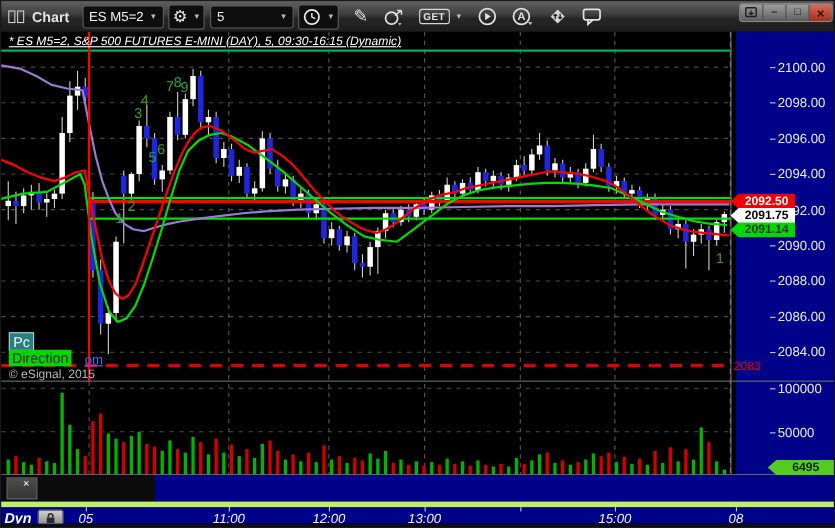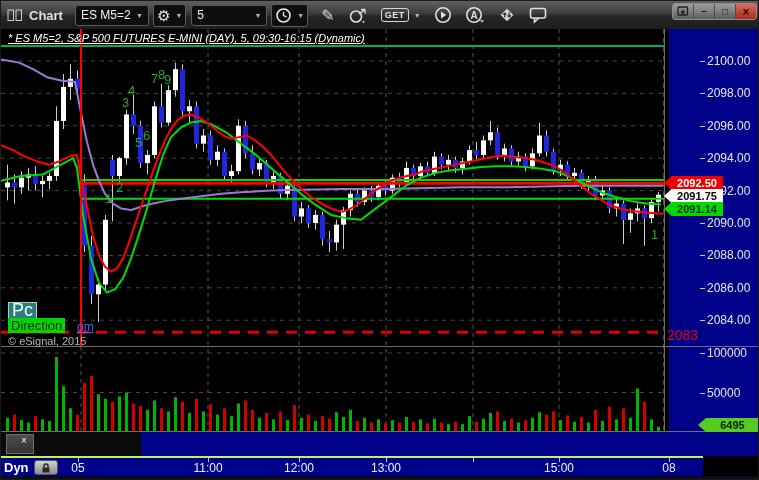--- a/index.html
+++ b/index.html
@@ -39,40 +39,40 @@
       border-left:4px solid #000;box-sizing:border-box;}
   .axis-label{position:absolute;left:38px;color:#e8e8e8;font-size:12px;white-space:nowrap;}
   .axis-tick{position:absolute;left:31px;width:5px;height:1px;background:#c8c8c8;}
   .sep-h{position:absolute;left:0;width:759px;height:1px;background:#6e6e6e;}
   .sep-v{position:absolute;top:28px;width:1px;height:427px;background:#6e6e6e;}
   #plot-svg{position:absolute;left:0;top:0;}
   
   .chart-header{position:absolute;left:7px;top:31px;color:#fff;font-size:11px;
       text-decoration:underline;white-space:nowrap;font-style:italic;}
   .pc-label{position:absolute;left:7px;top:301px;background:#2e7d7d;border:1px solid #9fd2d2;
-      color:#eaffff;font-size:18px;padding:0 3px;line-height:15px;}
+      color:#eaffff;font-size:13px;padding:0 3px;line-height:15px;}
   .dir-label{position:absolute;left:7px;top:317px;background:#00d600;color:#12230f;
       font-size:13px;padding:0 3px;line-height:15px;}
   .om-link{position:absolute;left:76px;top:319px;color:#4d68ff;font-size:12px;
       text-decoration:underline;}
   .copyright{position:absolute;left:7px;top:334px;color:#b5b5b5;font-size:11px;}
-  .lvl-2083{position:absolute;left:666px;top:326px;color:#e20000;font-size:14px;}
+  .lvl-2083{position:absolute;left:666px;top:326px;color:#e20000;font-size:11px;}
   .badge{position:absolute;left:663px;width:59px;height:14px;font-size:11px;font-weight:bold;
       display:flex;align-items:center;justify-content:center;padding-left:7px;box-sizing:border-box;
       clip-path:polygon(0 50%,13% 0,100% 0,100% 100%,13% 100%);}
   .vol-badge{position:absolute;left:697px;width:62px;height:14px;}
   
   .tabrow{position:absolute;left:0;top:431px;width:759px;height:24px;background:#000389;}
   .tabrow-left{position:absolute;left:0;top:0;width:140px;height:24px;background:#0b0b0b;}
   .vol-tab{position:absolute;left:5px;top:2px;height:20px;background:linear-gradient(#4c4c4c,#343434);
       border:1px solid #6e6e6e;color:#f0f0f0;font-size:12px;display:flex;align-items:flex-start;
       padding:2px 6px 0 7px;box-sizing:border-box;}
   .tab-close{margin-left:7px;font-size:10px;color:#fff;line-height:10px;margin-top:-1px;}
-  .dynrow{position:absolute;left:0;top:455px;width:702px;height:20px;background:#000389;
-      border-top:2px solid #bef264;box-sizing:border-box;}
+  .dynrow{position:absolute;left:0;top:455px;width:759px;height:20px;background:#000389;
+      border-top:5px solid #bef264;box-sizing:border-box;font-style:italic;}
   .dyn-label{position:absolute;left:3px;top:2px;color:#fff;font-size:13px;font-weight:bold;}
   .lock-btn{position:absolute;left:33px;top:2px;width:24px;height:15px;border-radius:3px;
       background:linear-gradient(#d2d2d2,#8e8e8e);border:1px solid #555;display:flex;
       align-items:center;justify-content:center;box-sizing:border-box;}
   .time-label{position:absolute;top:3px;width:44px;text-align:center;color:#f2f2f2;font-size:12px;}
   .time-tick{position:absolute;top:0;width:1px;height:4px;background:#c8c8c8;}
   .bottomstrip{position:absolute;left:0;top:475px;width:759px;height:5px;background:#0c0c1d;}
 </style>
 </head>
 <body>

